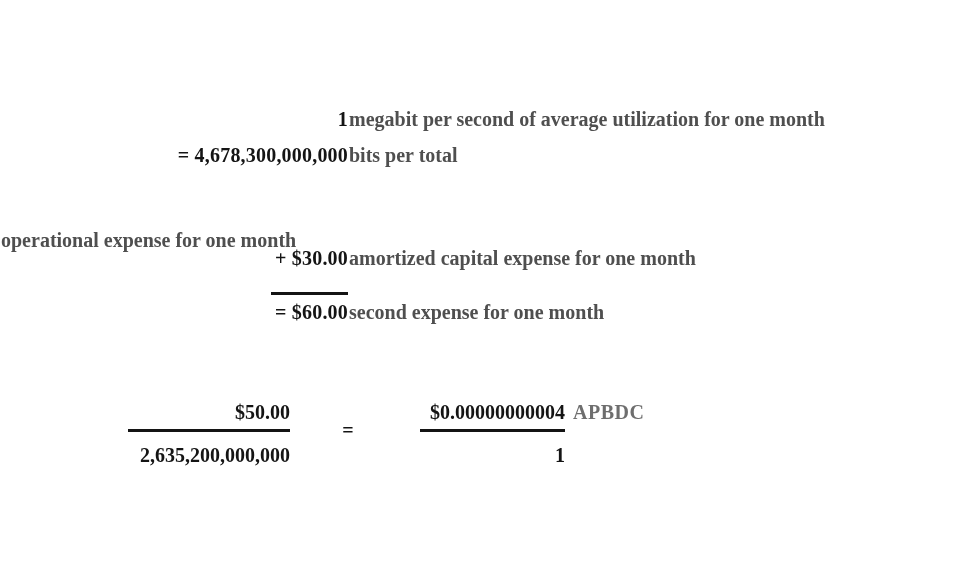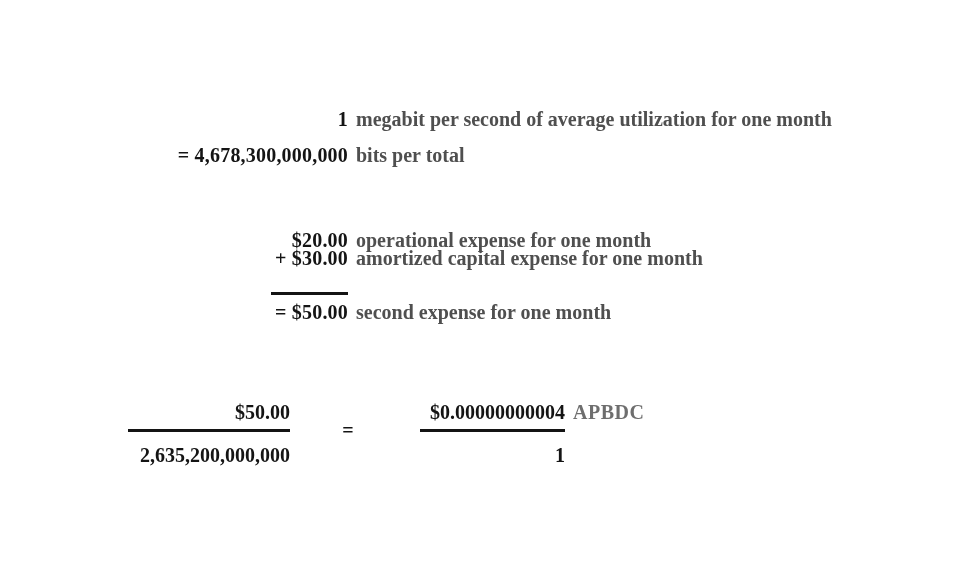--- a/index.html
+++ b/index.html
@@ -29,21 +29,21 @@
     font-size: 20px;
     white-space: nowrap;
   }
   .val {
     width: 348px;
     text-align: right;
     color: var(--value, #141414);
     letter-spacing: 0.2px;
   }
   .desc {
-    margin-left: 8px;
+    margin-left: 1px;
     color: var(--description, #4f4f4f);
   }
   .row-bw-1 { top: 101px; }
   .row-bw-2 { top: 137px; }
   .row-ex-1 { top: 222px; }
   .row-ex-2 { top: 240px; }
   .row-ex-3 { top: 294px; }
   .sum-rule {
     position: absolute;
     left: 271px;
@@ -108,30 +108,29 @@
   <div class="row row-bw-1">
     <span class="val">1</span>
     <span class="desc">megabit per second of average utilization for one month</span>
   </div>
   <div class="row row-bw-2">
     <span class="val">= 4,678,300,000,000</span>
     <span class="desc">bits per total</span>
   </div>
 
   <div class="row row-ex-1">
-    <span class="val">$20.00</span>
     <span class="desc">operational expense for one month</span>
   </div>
   <div class="row row-ex-2">
     <span class="val">+ $30.00</span>
     <span class="desc">amortized capital expense for one month</span>
   </div>
   <div class="sum-rule"></div>
   <div class="row row-ex-3">
-    <span class="val">= $50.00</span>
+    <span class="val">= $60.00</span>
     <span class="desc">second expense for one month</span>
   </div>
 
   <div class="fraction frac-left">
     <div class="num">$50.00</div>
     <div class="frac-bar"></div>
     <div class="den">2,635,200,000,000</div>
   </div>
 
   <div class="equals-sign">=</div>

